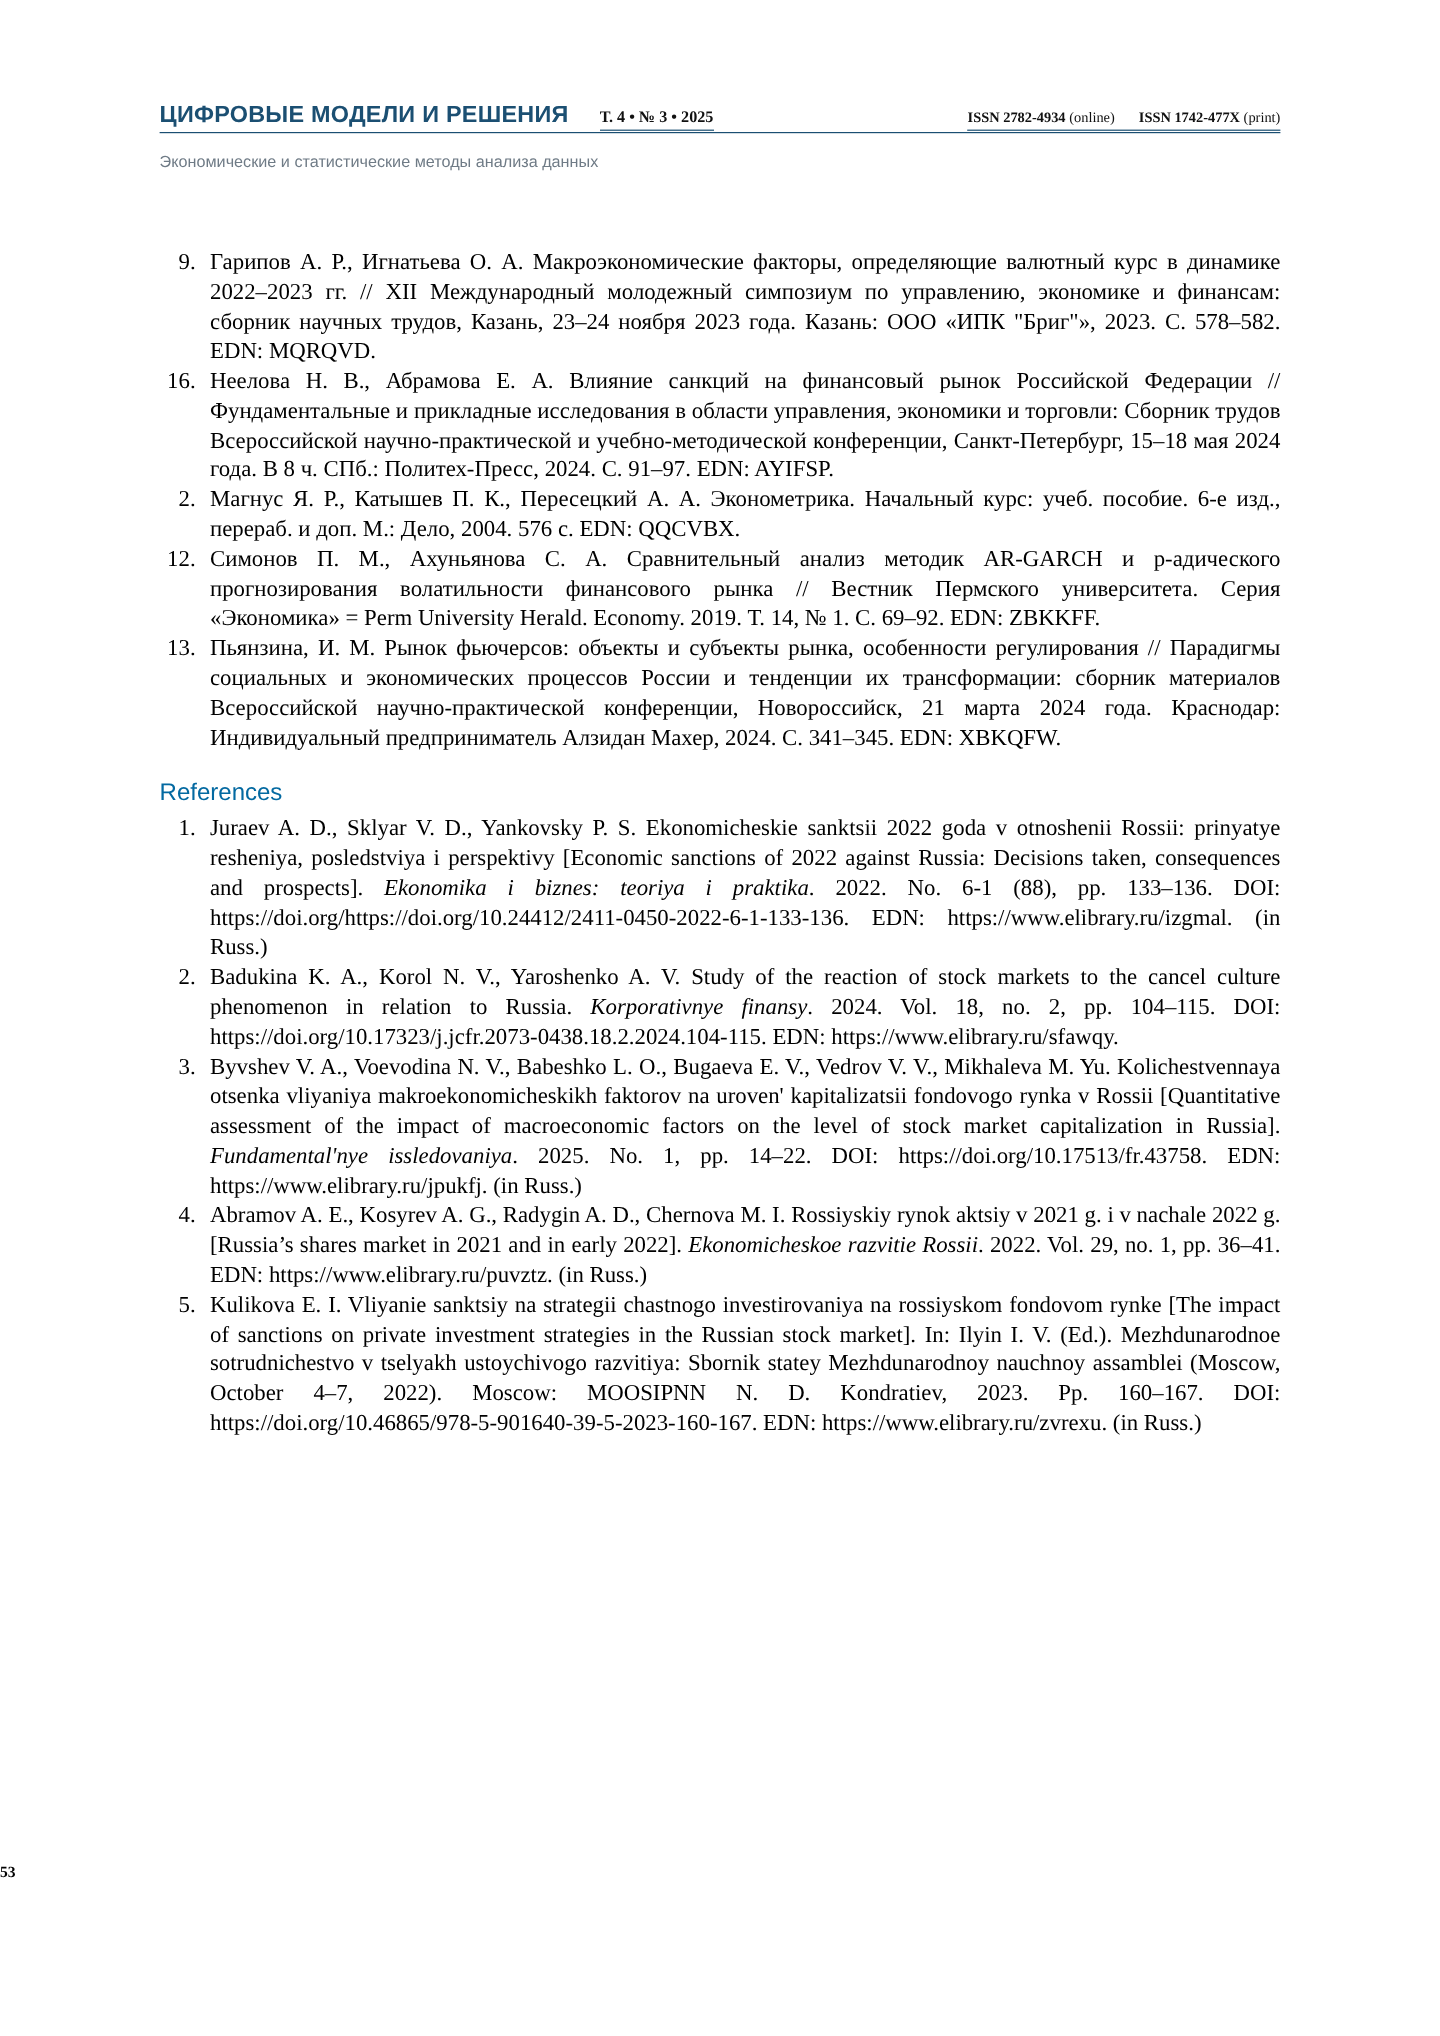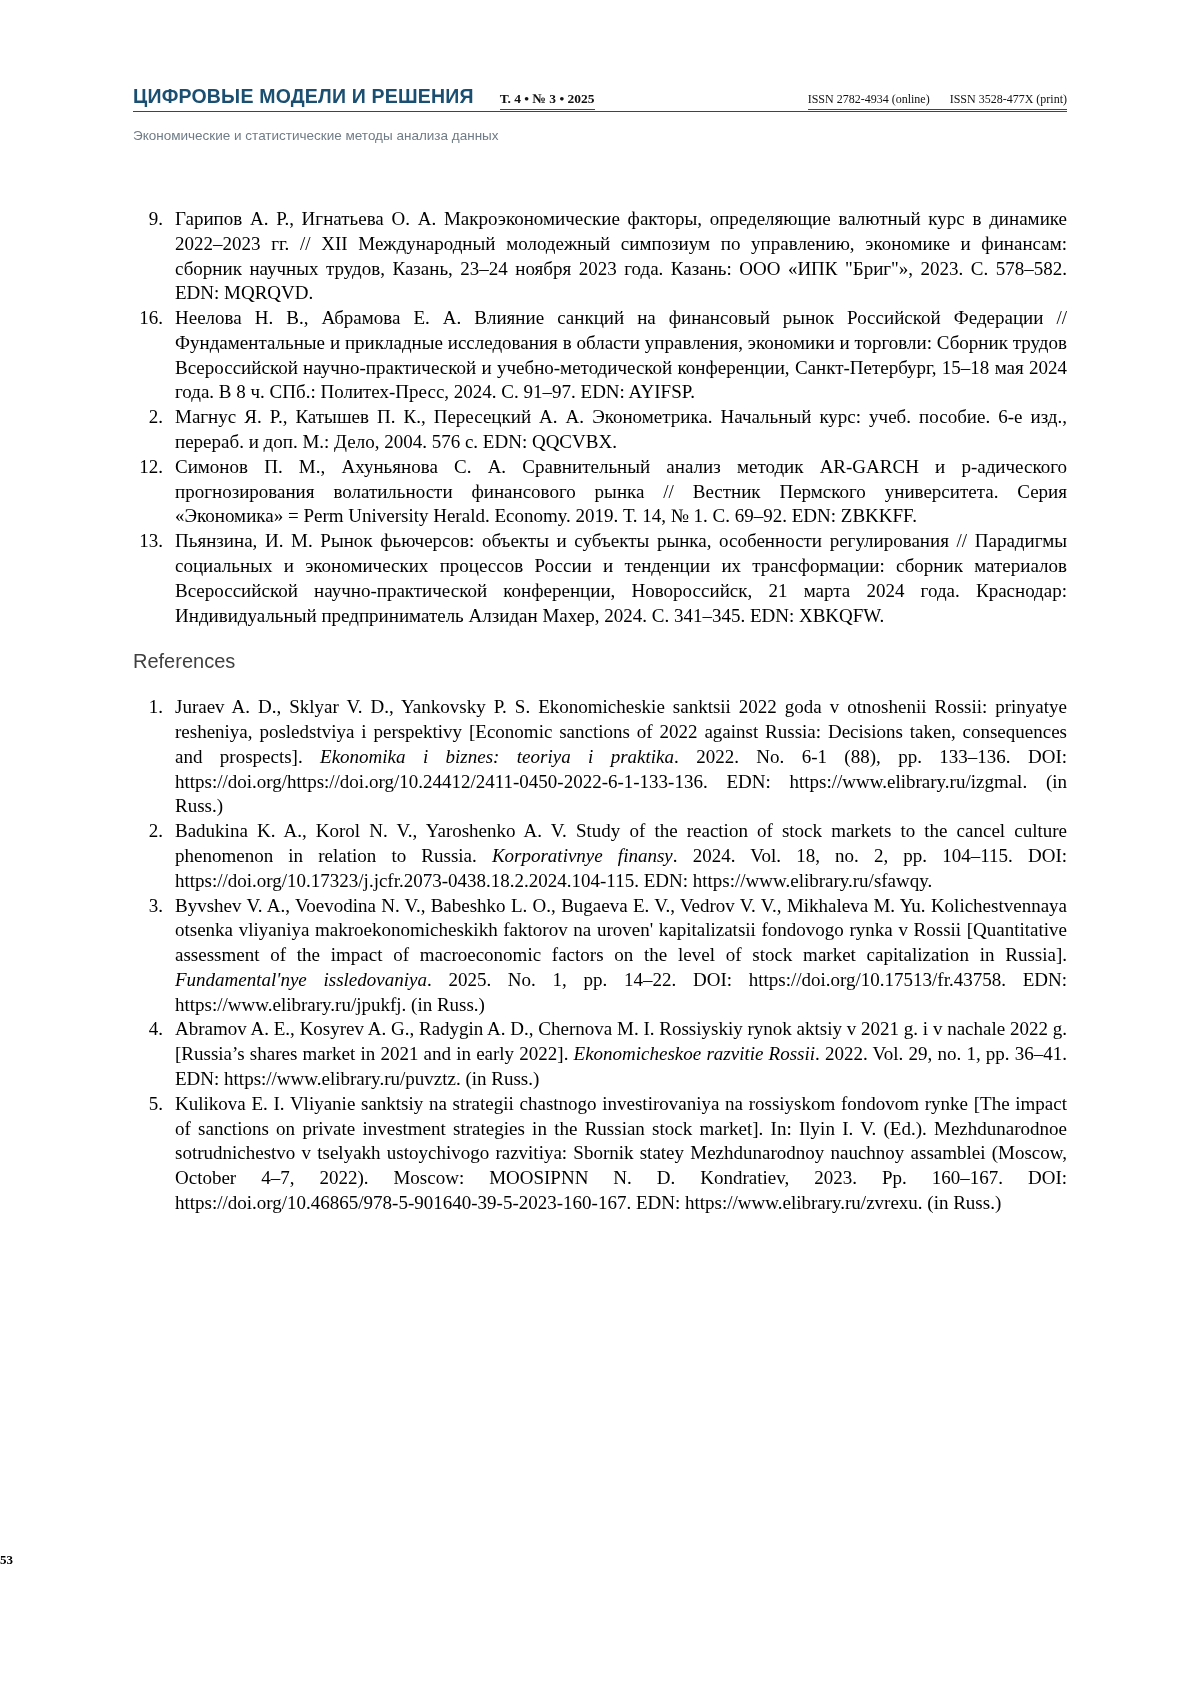--- a/index.html
+++ b/index.html
@@ -48,21 +48,21 @@
   }
   .issn-block {
     margin-left: auto;
     font-family: "Liberation Serif", serif;
     font-size: 12px;
     color: #111111;
     padding-bottom: 2px;
     border-bottom: 1.4px solid #1b4f72;
   }
   .issn-block .bold {
-    font-weight: normal;
+    font-weight: bold;
   }
   .issn-gap {
     display: inline-block;
     width: 14px;
   }
   .header-rule {
     margin-top: 1px;
     border-bottom: 1.4px solid #1b4f72;
     width: 934px;
   }
@@ -111,22 +111,22 @@
     line-height: 1.31;
     margin-bottom: 0px;
   }
   .en-list li .num {
     font-size: 18.6px;
   }
 
   .section-heading {
     font-family: "Liberation Sans", sans-serif;
     font-size: 20px;
-    color: #404040;
-    margin: 22px 0 22px 0;
+    color: #0369a1;
+    margin: 22px 0 6px 0;
   }
 
   i, .it {
     font-style: italic;
   }
 
   .page-number {
     position: absolute;
     bottom: 58px;
     left: 0;
@@ -144,21 +144,21 @@
 <div class="page">
 
   <div class="header">
     <div class="header-line1">
       <span class="journal-title">ЦИФРОВЫЕ МОДЕЛИ И РЕШЕНИЯ</span>
       <span class="issue-info">Т. 4 • № 3 • 2025</span>
       <span class="issn-block">
         <span class="bold">ISSN 2782-4934</span>
         <span>(online)</span>
         <span class="issn-gap"></span>
-        <span class="bold">ISSN 3528-477X</span>
+        <span class="bold">ISSN 1742-477X</span>
         <span>(print)</span>
       </span>
     </div>
     <div class="header-rule"></div>
     <div class="header-subtitle">Экономические и статистические методы анализа данных</div>
   </div>
 
   <div class="content">
 
     <ol class="reflist ru-list">

